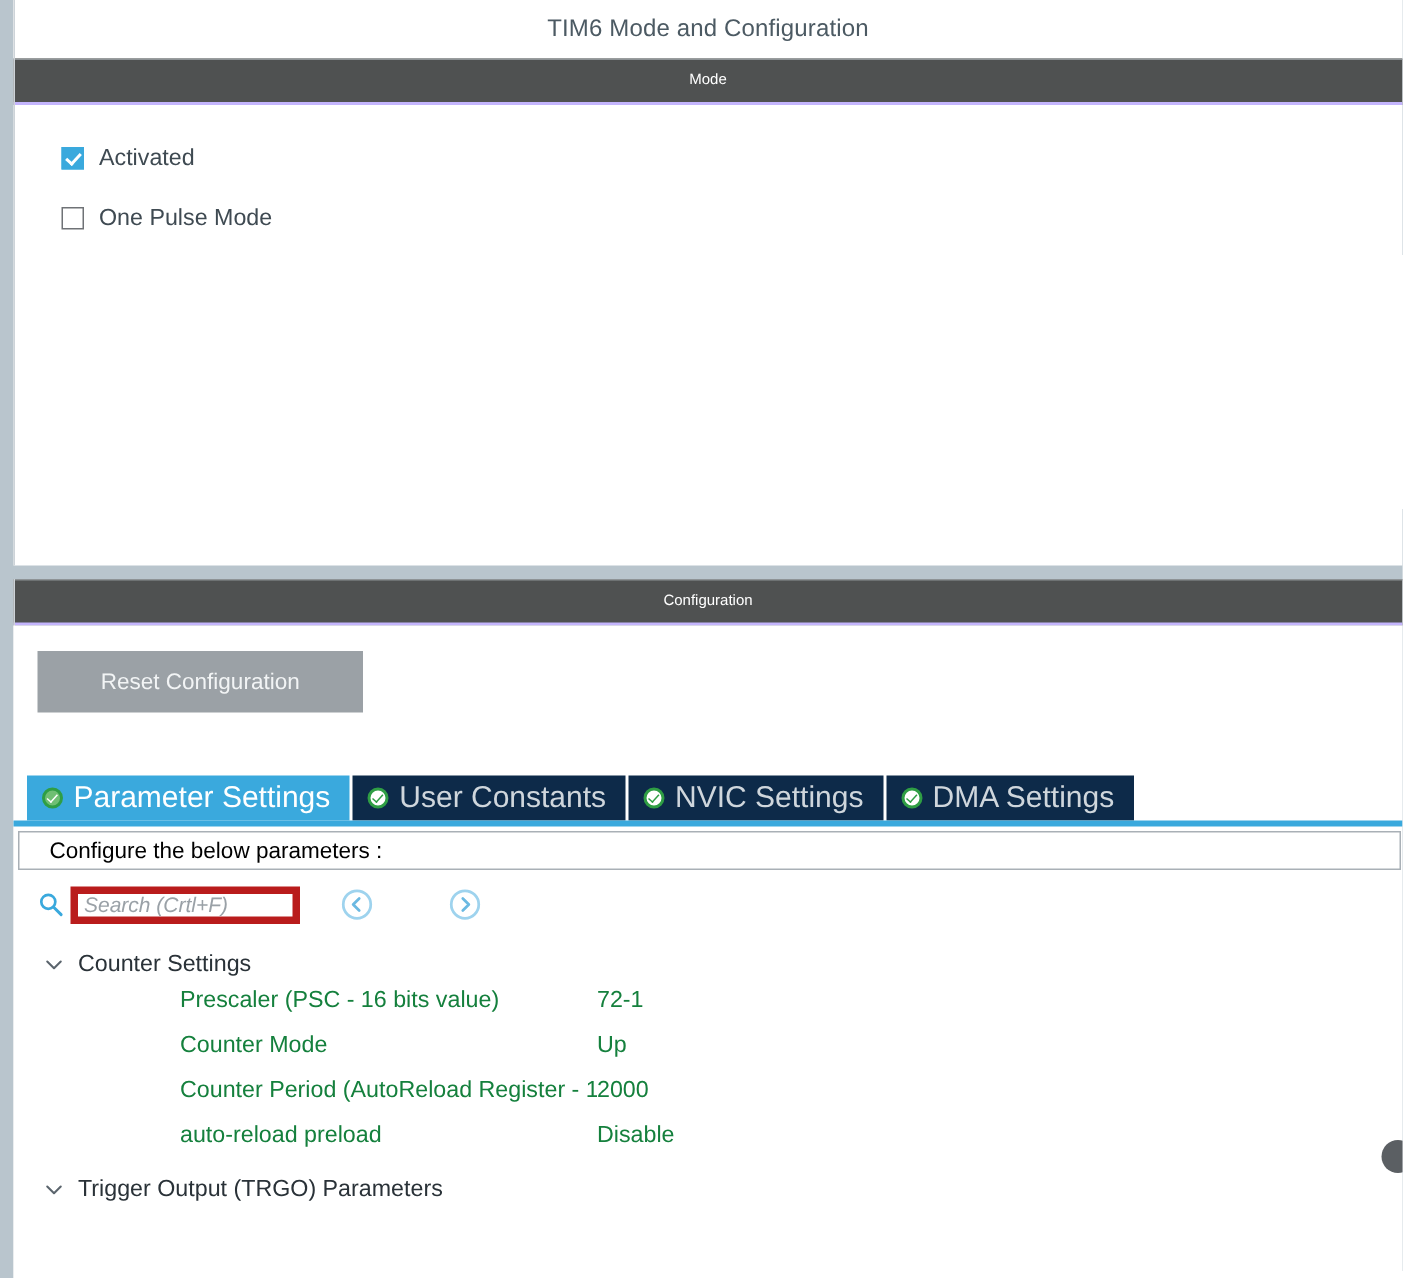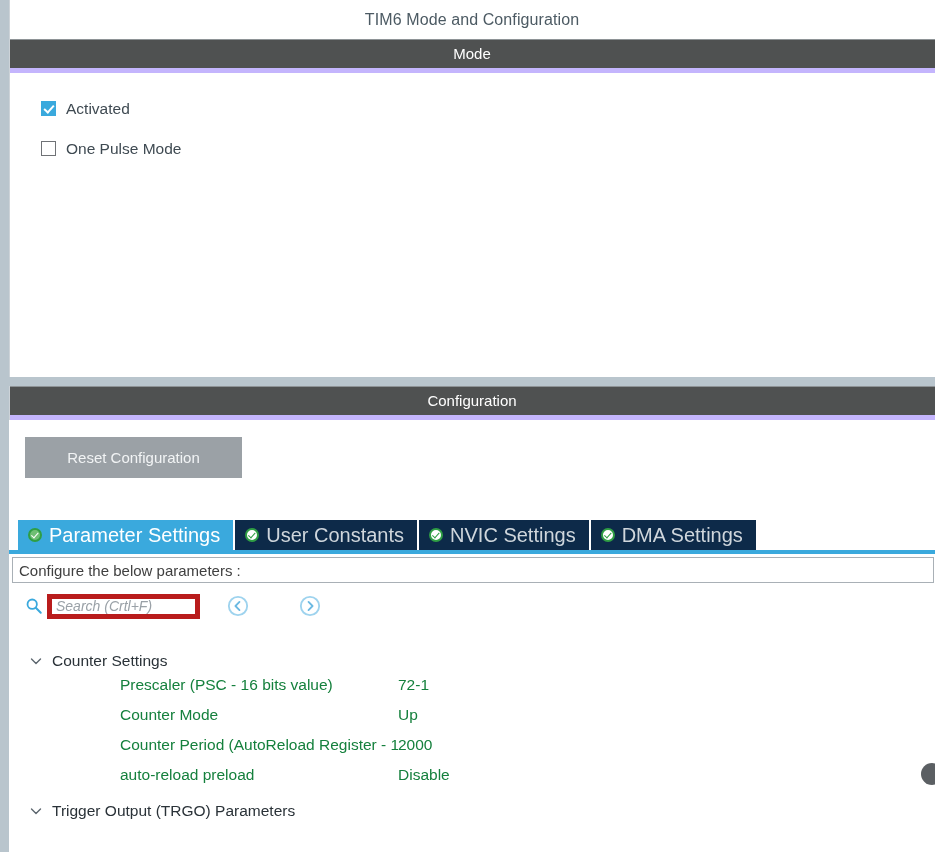--- a/index.html
+++ b/index.html
@@ -43,23 +43,23 @@
     background: #ffffff;
     letter-spacing: 0.1px;
   }
 
   .section-bar {
     background: #4f5151;
     color: #ffffff;
     height: 28px;
     line-height: 28px;
     text-align: center;
-    font-size: 15px;
+    font-size: 10px;
     border-top: 1px solid #8e9396;
-    border-bottom: 5px solid #c4b5fd;
+    border-bottom: 2px solid #c4b5fd;
     box-sizing: content-box;
   }
 
   .mode-body {
     padding: 22px 0 0 32px;
   }
 
   .chk-row {
     display: flex;
     align-items: center;
@@ -202,23 +202,23 @@
     position: absolute;
     left: 3px;
     top: 137px;
     width: 922px;
     height: 26px;
     border: 1px solid #a9b0b6;
     box-sizing: border-box;
     background: #ffffff;
     display: flex;
     align-items: center;
-    padding-left: 6px;
+    padding-left: 20px;
     font-size: 15px;
-    color: #404040;
+    color: #000000;
   }
 
   
   .search-row {
     position: absolute;
     left: 0;
     top: 168px;
     width: 926px;
     height: 36px;
     display: flex;
@@ -271,21 +271,21 @@
     height: 22px;
     margin-top: 7px;
     border-radius: 50%;
     background: #5b5f63;
   }
 
   
   .param-tree {
     position: absolute;
     left: 0;
-    top: 226px;
+    top: 211px;
     width: 926px;
   }
 
   .group-row {
     display: flex;
     align-items: center;
     height: 30px;
     padding-left: 20px;
     font-size: 15.5px;
     color: #2a3238;

